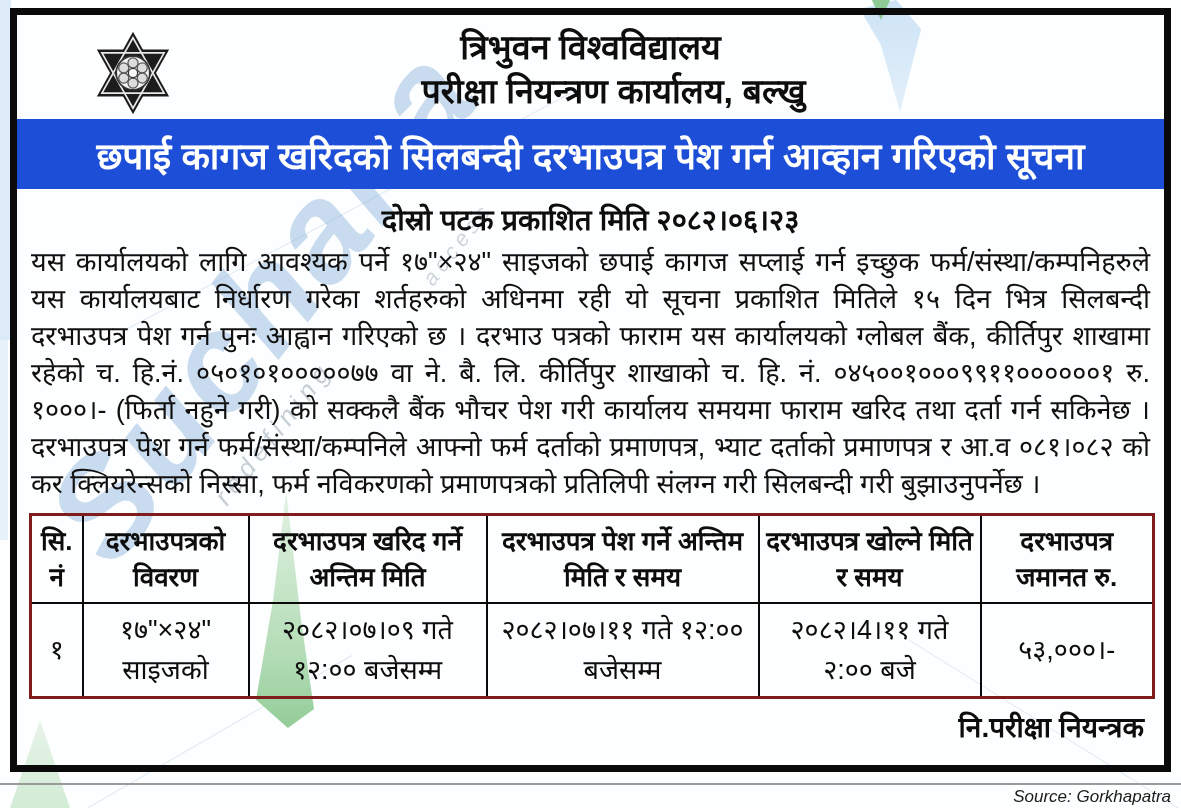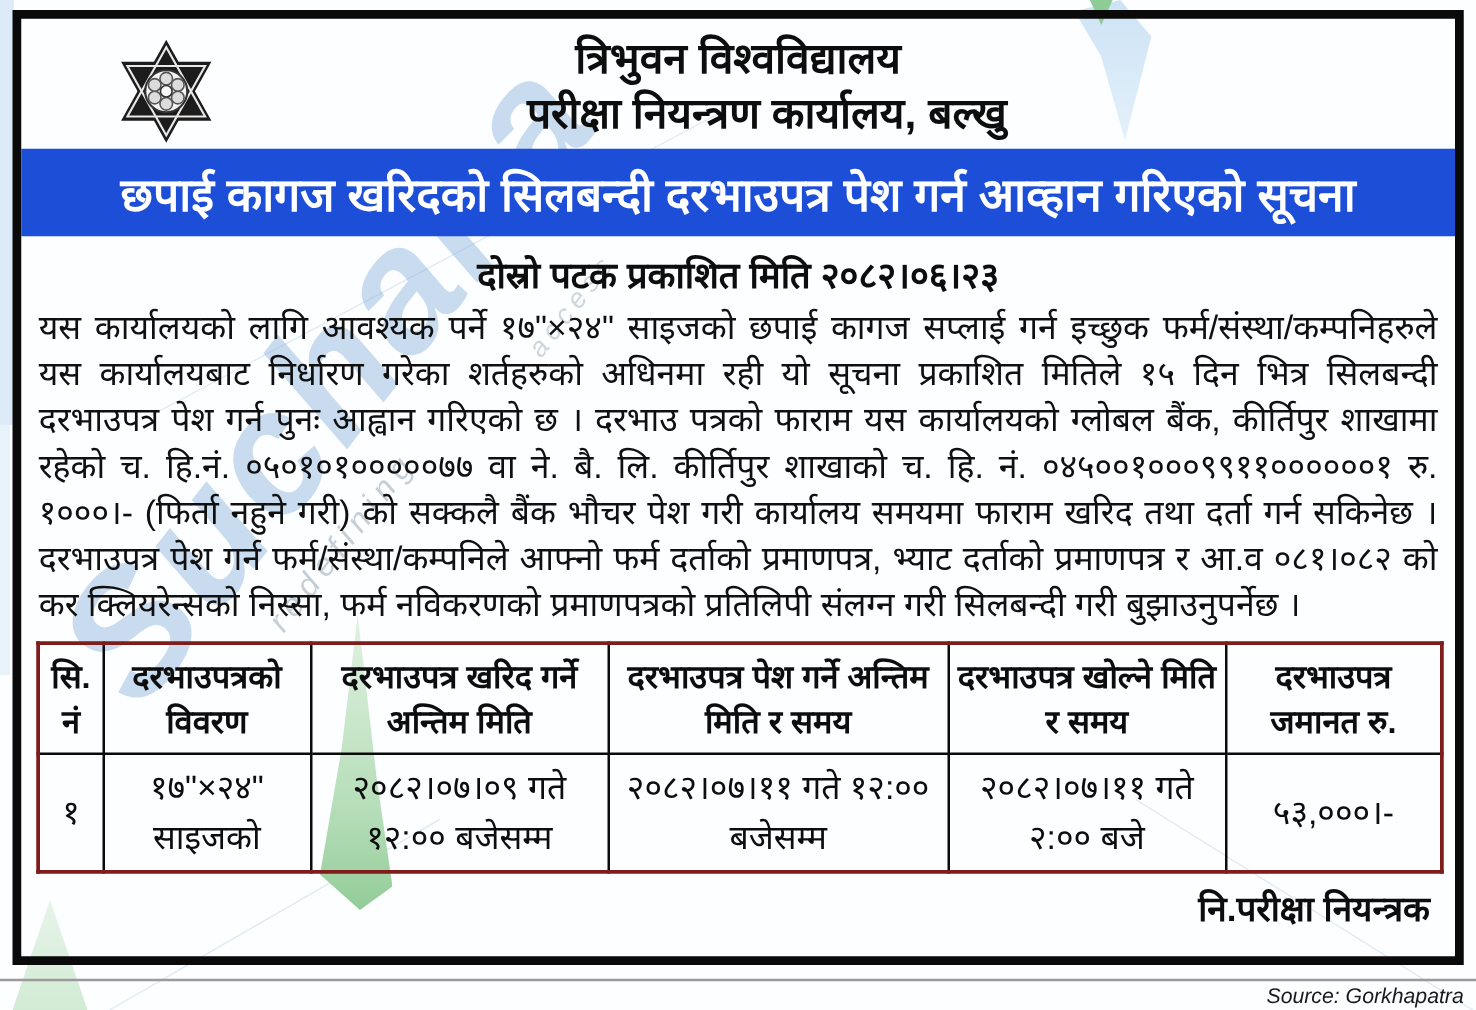--- a/index.html
+++ b/index.html
@@ -154,21 +154,21 @@
         <th>दरभाउपत्र खोल्ने मिति र समय</th>
         <th>दरभाउपत्र जमानत रु.</th>
       </tr>
     </thead>
     <tbody>
       <tr>
         <td>१</td>
         <td>१७"×२४" साइजको</td>
         <td>२०८२।०७।०९ गते १२:०० बजेसम्म</td>
         <td>२०८२।०७।११ गते १२:०० बजेसम्म</td>
-        <td>२०८२।०७।११ गते २:०० बजे</td>
+        <td>२०८२।4।११ गते २:०० बजे</td>
         <td>५३,०००।-</td>
       </tr>
     </tbody>
   </table>
 
   <div class="sig">नि.परीक्षा नियन्त्रक</div>
 
 </div>
 
 <div class="divider"></div>

